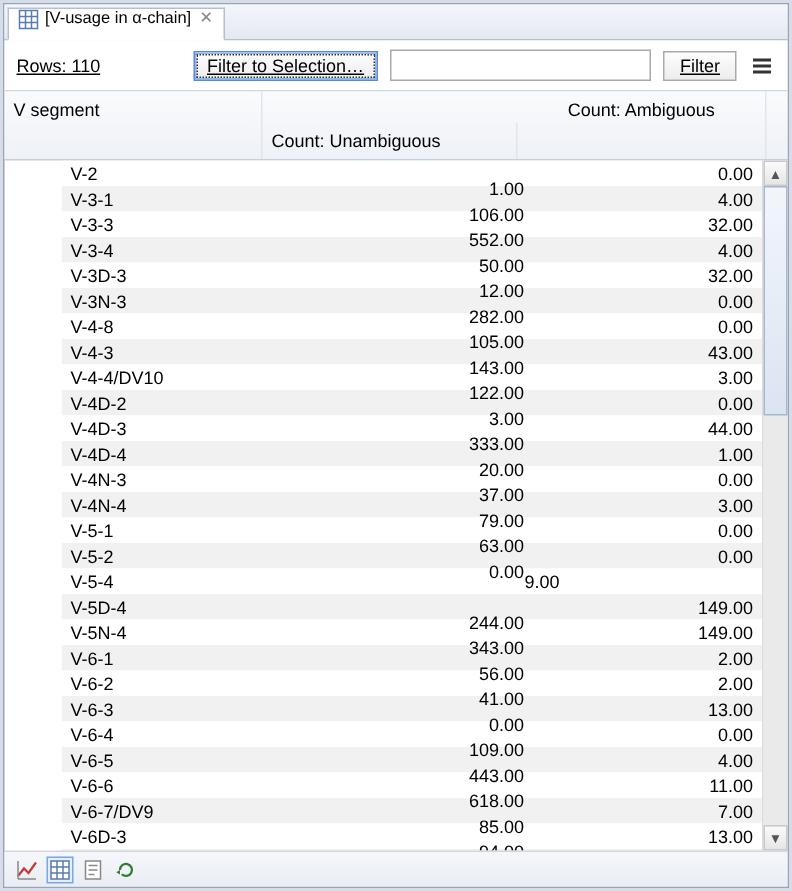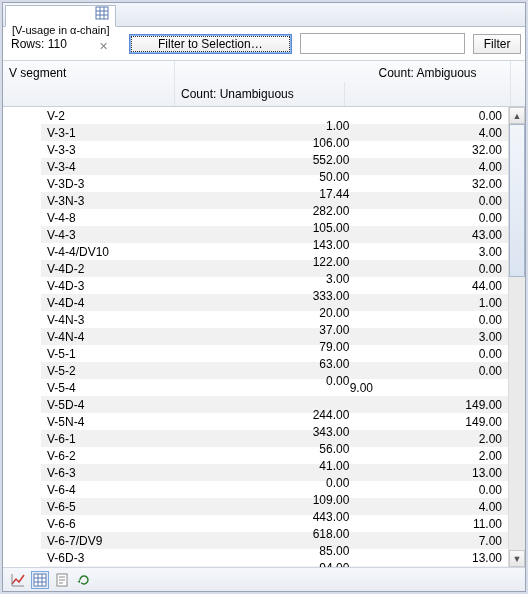--- a/index.html
+++ b/index.html
@@ -23,61 +23,61 @@
   }
   .tab-strip {
     height: 24px;
     background: linear-gradient(#f3f6fb, #e4e9f1);
     border-bottom: 1px solid #b6bfcc;
     display: flex;
     align-items: flex-end;
   }
   .tab {
     display: flex;
-    align-items: flex-end;
+    align-items: flex-start;
     gap: 4px;
     height: 22px;
     padding: 0 6px;
     background: #fff;
     border: 1px solid #b6bfcc;
     border-bottom: 1px solid #fff;
     margin-left: 2px;
     font-size: 11px;
     position: relative;
     top: 1px;
-    flex-direction: column;
   }
   .tab .ticon {
     width: 14px; height: 14px;
   }
   .tab .close {
     width: 12px; height: 12px;
     display:flex;align-items:center;justify-content:center;
     color:#888; font-size:11px; line-height:12px;
   }
   .toolbar {
     height: 34px;
     border-bottom: 1px solid #cfd6e0;
     display: flex;
     align-items: center;
     padding: 0 8px;
     gap: 8px;
     background:#fff;
+    text-decoration:underline;
   }
   .rows-info { min-width: 110px; }
   .btn {
     font: inherit;
     padding: 2px 10px;
     background: linear-gradient(#fdfdfd,#ededed);
     border: 1px solid #a9a9a9;
     white-space: nowrap;
     cursor: pointer;
   }
   .btn.focused {
-    padding: 2px 28px;
+    padding: 2px 8px;
     outline: 1px dotted #333;
     outline-offset: -3px;
     border: 1px solid #5a8ad6;
     box-shadow: 0 0 0 1px #8db6ed inset;
   }
   input[type=text].search {
     flex: 1;
     height: 21px;
     border: 1px solid #a9a9a9;
     padding: 0 4px;
@@ -226,21 +226,21 @@
             <div class="cell col-un">552.00</div>
             <div class="cell col-am">32.00</div>
           </div>
           <div class="row">
             <div class="cell col-seg">V-3-4</div>
             <div class="cell col-un">50.00</div>
             <div class="cell col-am">4.00</div>
           </div>
           <div class="row">
             <div class="cell col-seg">V-3D-3</div>
-            <div class="cell col-un">17.44</div>
+            <div class="cell col-un">12.00</div>
             <div class="cell col-am">32.00</div>
           </div>
           <div class="row">
             <div class="cell col-seg">V-3N-3</div>
             <div class="cell col-un">282.00</div>
             <div class="cell col-am">0.00</div>
           </div>
           <div class="row">
             <div class="cell col-seg">V-4-8</div>
             <div class="cell col-un">105.00</div>

